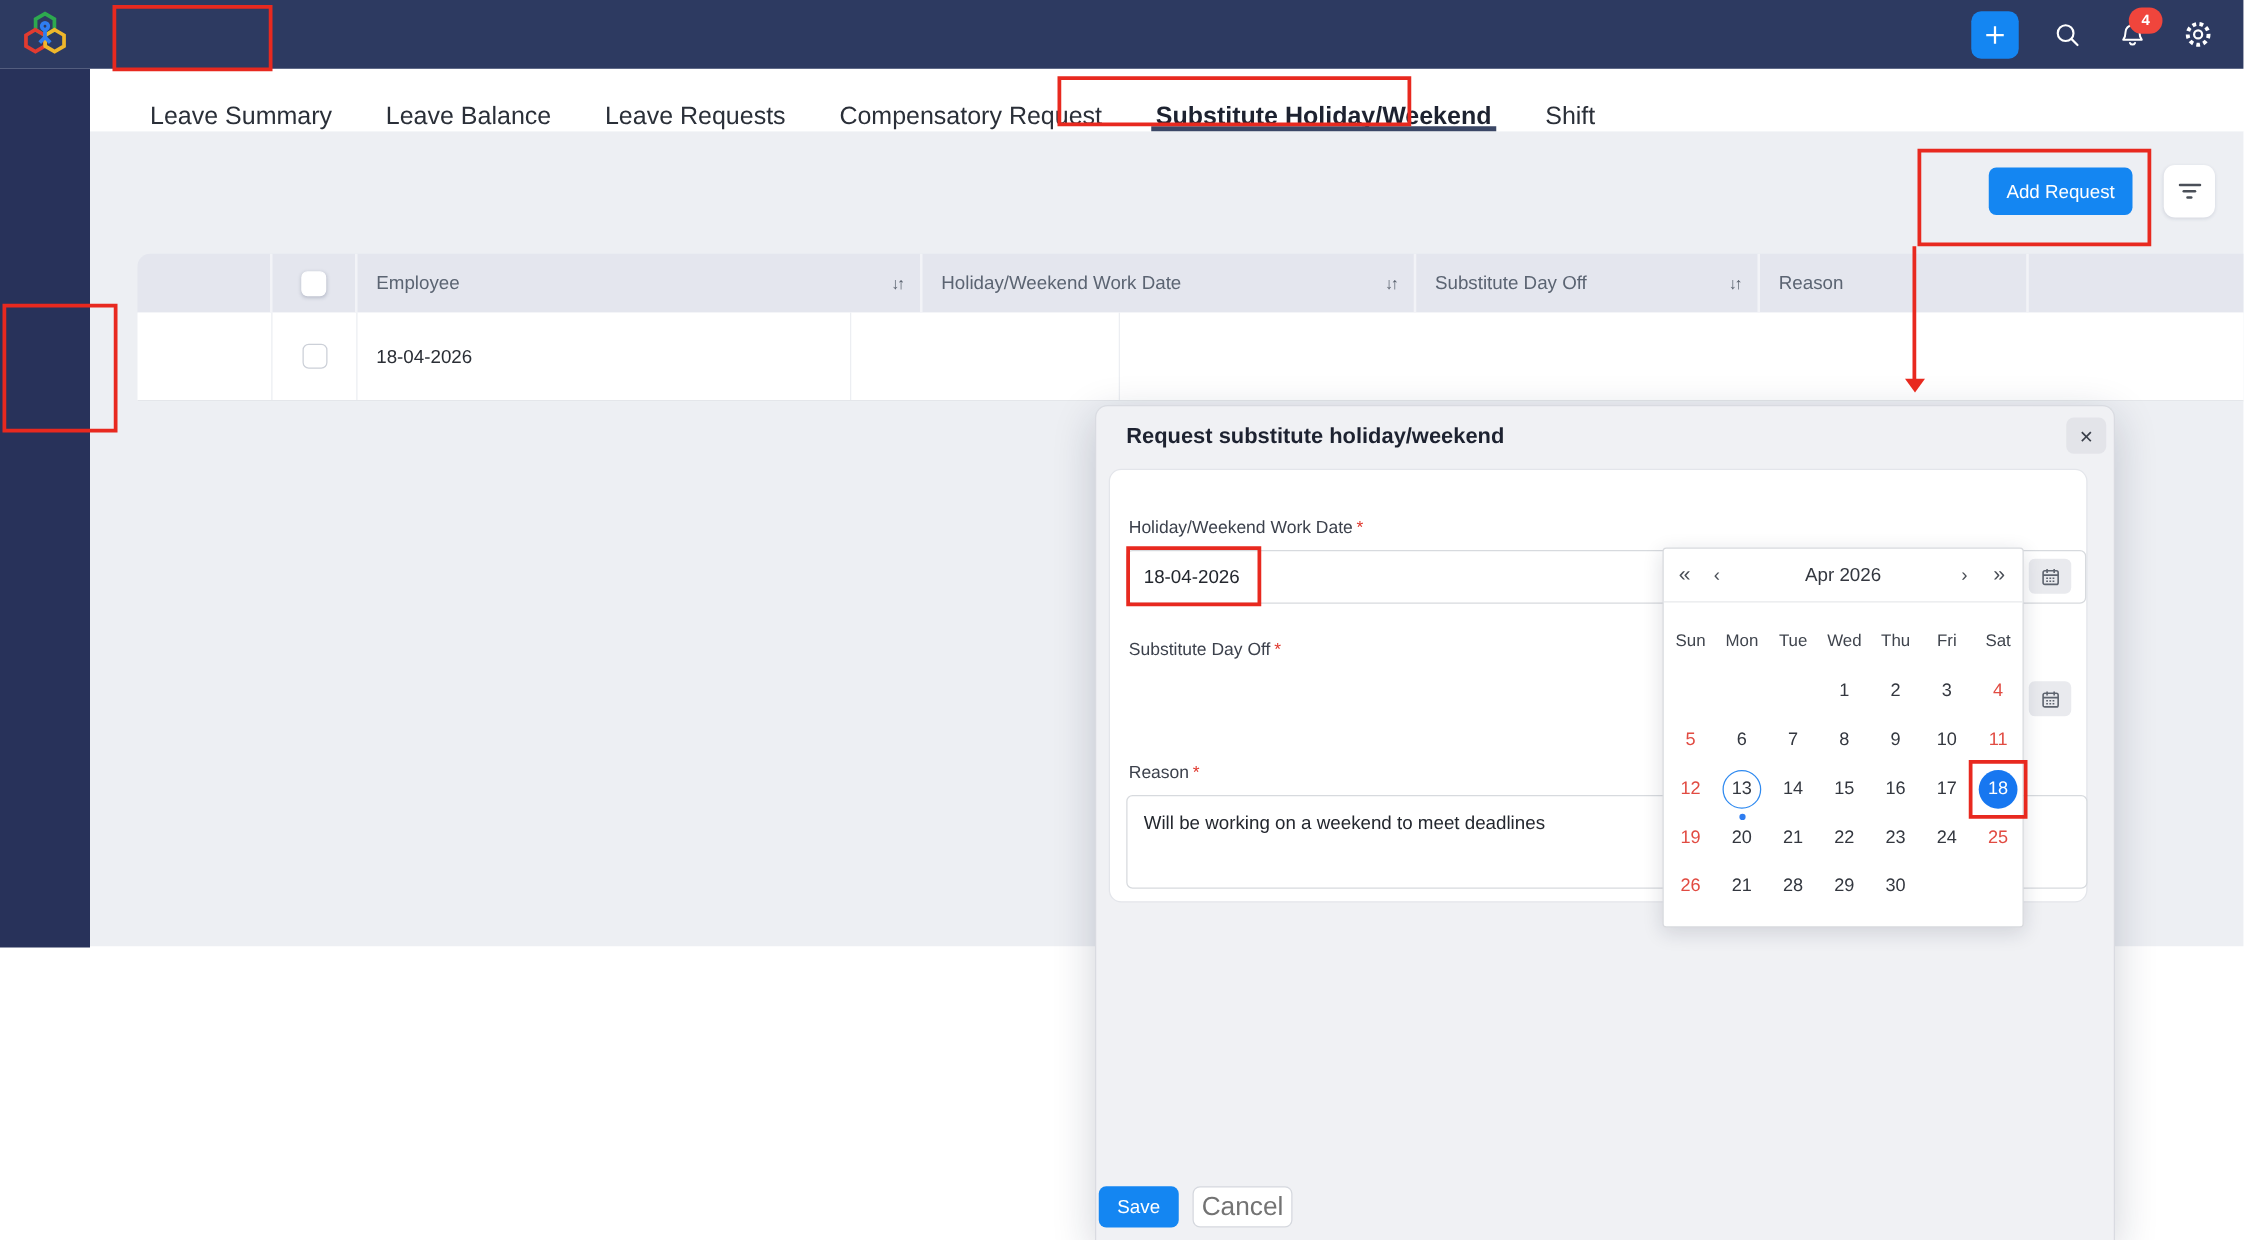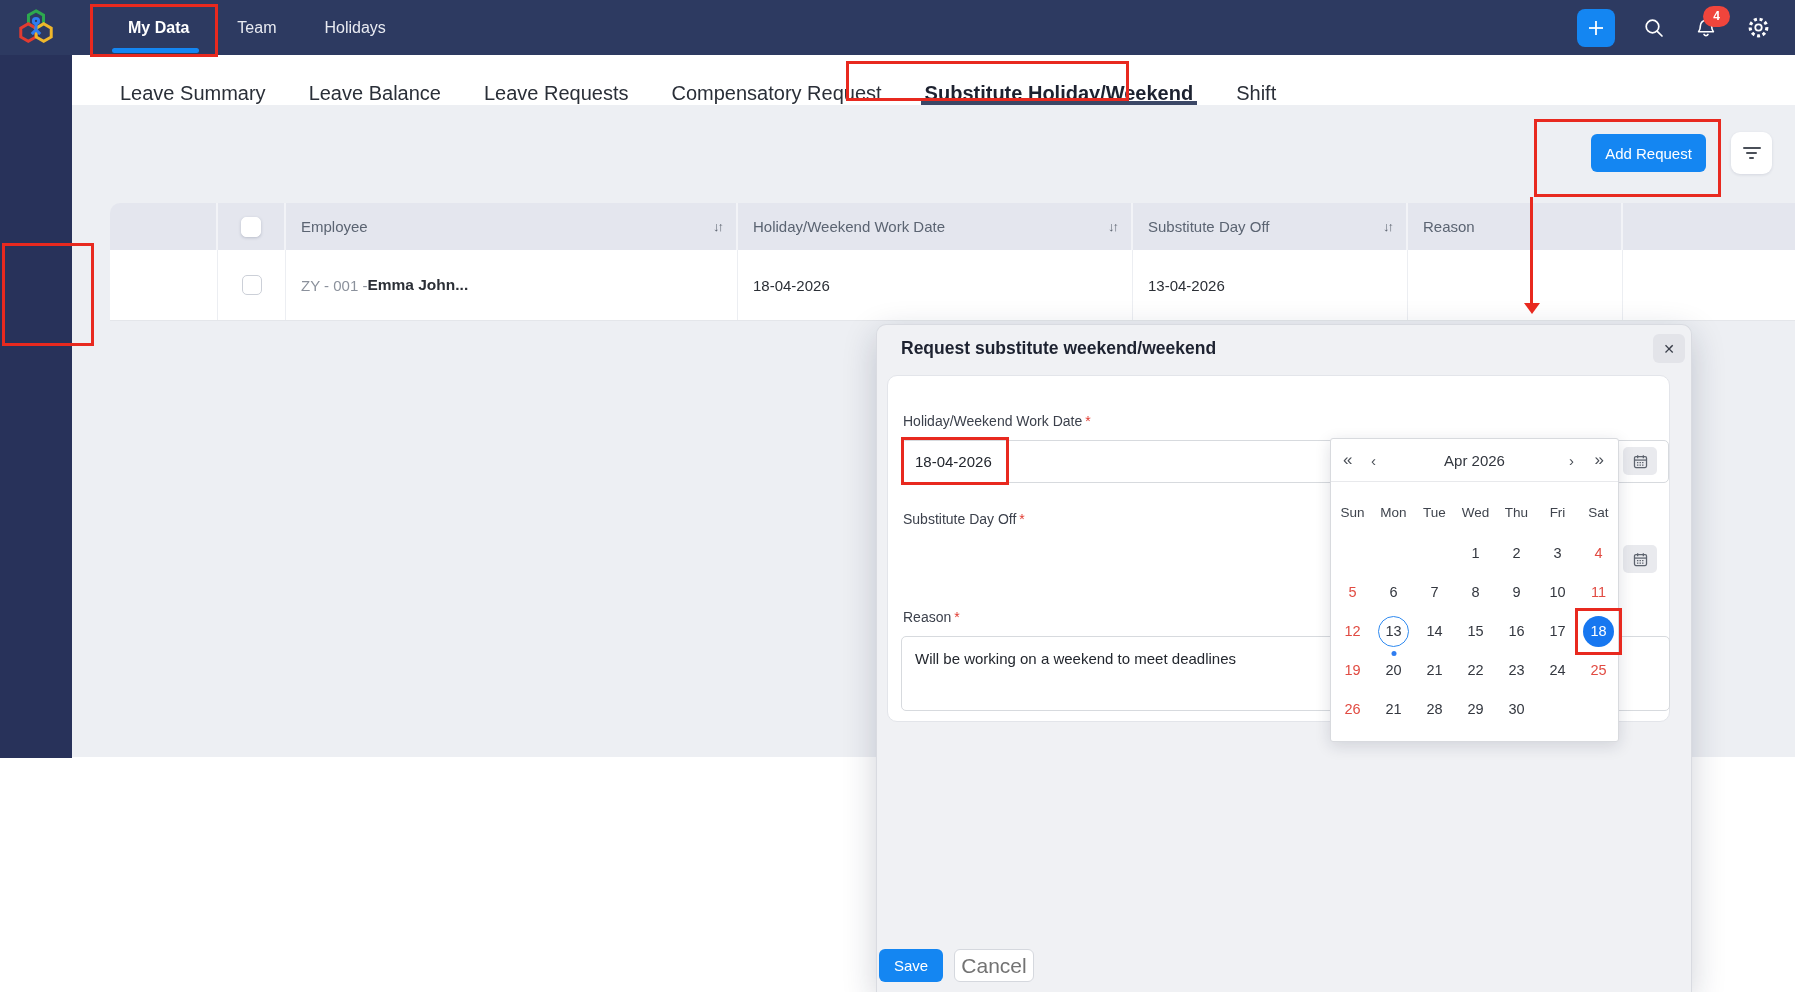--- a/index.html
+++ b/index.html
@@ -122,31 +122,20 @@
     <div class="abs logo-wrap">
       <svg width="42" height="42" viewBox="0 0 24 24" fill="none" stroke-width="1.7">
         <path stroke="#2da94f" d="M12 2.2 L16.3 4.7 L16.3 9.7 L12 12.2 L7.7 9.7 L7.7 4.7 Z"></path>
         <path stroke="#e23b30" d="M7.6 9.6 L11.9 12.1 L11.9 17.1 L7.6 19.6 L3.3 17.1 L3.3 12.1 Z"></path>
         <path stroke="#efb72b" d="M16.4 9.6 L20.7 12.1 L20.7 17.1 L16.4 19.6 L12.1 17.1 L12.1 12.1 Z"></path>
         <circle stroke="#2f7df0" cx="12" cy="8" r="1.5"></circle>
         <path stroke="#2f7df0" d="M12 9.5 V13 M12 13 L9.6 15.5 M12 13 L14.4 15.5"></path>
       </svg>
     </div>
 
-    <div class="abs nav-tabs">
-      <div class="nav-tab active">
-        <span>My Data</span>
-      </div>
-      <div class="nav-tab">
-        <span>Team</span>
-      </div>
-      <div class="nav-tab">
-        <span>Holidays</span>
-      </div>
-    </div>
 
     <div class="abs tb-icons">
       <div class="plus-btn">
         <svg width="20" height="20" viewBox="0 0 20 20" stroke="#fff" stroke-width="1.8">
           <line x1="10" y1="3" x2="10" y2="17"></line>
             <line x1="3" y1="10" x2="17" y2="10"></line>
         </svg>
       </div>
       <div class="tb-ic">
         <svg width="24" height="24" viewBox="0 0 24 24" fill="none" stroke="#fff" stroke-width="1.7" stroke-linecap="round">
@@ -305,33 +294,28 @@
         <span>Reason</span>
       </div>
       <div class="th c6"></div>
     </div>
 
     <div class="trow">
       <div class="td c0"></div>
       <div class="td c1">
         <div class="cbx"></div>
       </div>
-      <div class="td c2">
-        <span class="emp-id">ZY - 001 -</span>
-          <span class="emp-name">Emma John...</span>
-      </div>
       <div class="td c3">18-04-2026</div>
-      <div class="td c4">13-04-2026</div>
       <div class="td c5"></div>
       <div class="td c6"></div>
     </div>
   </div>
 
   <div class="abs modal">
-    <div class="modal-title">Request substitute weekend/weekend</div>
+    <div class="modal-title">Request substitute holiday/weekend</div>
     <div class="modal-close">
       <span>✕</span>
     </div>
 
     <div class="modal-card"></div>
 
     <div class="f-label" style="top:88px;">
       <span>Holiday/Weekend Work Date</span><span class="req">*</span>
     </div>
     <input class="f-input" style="top: 115px;" readonly="" value="18-04-2026">

